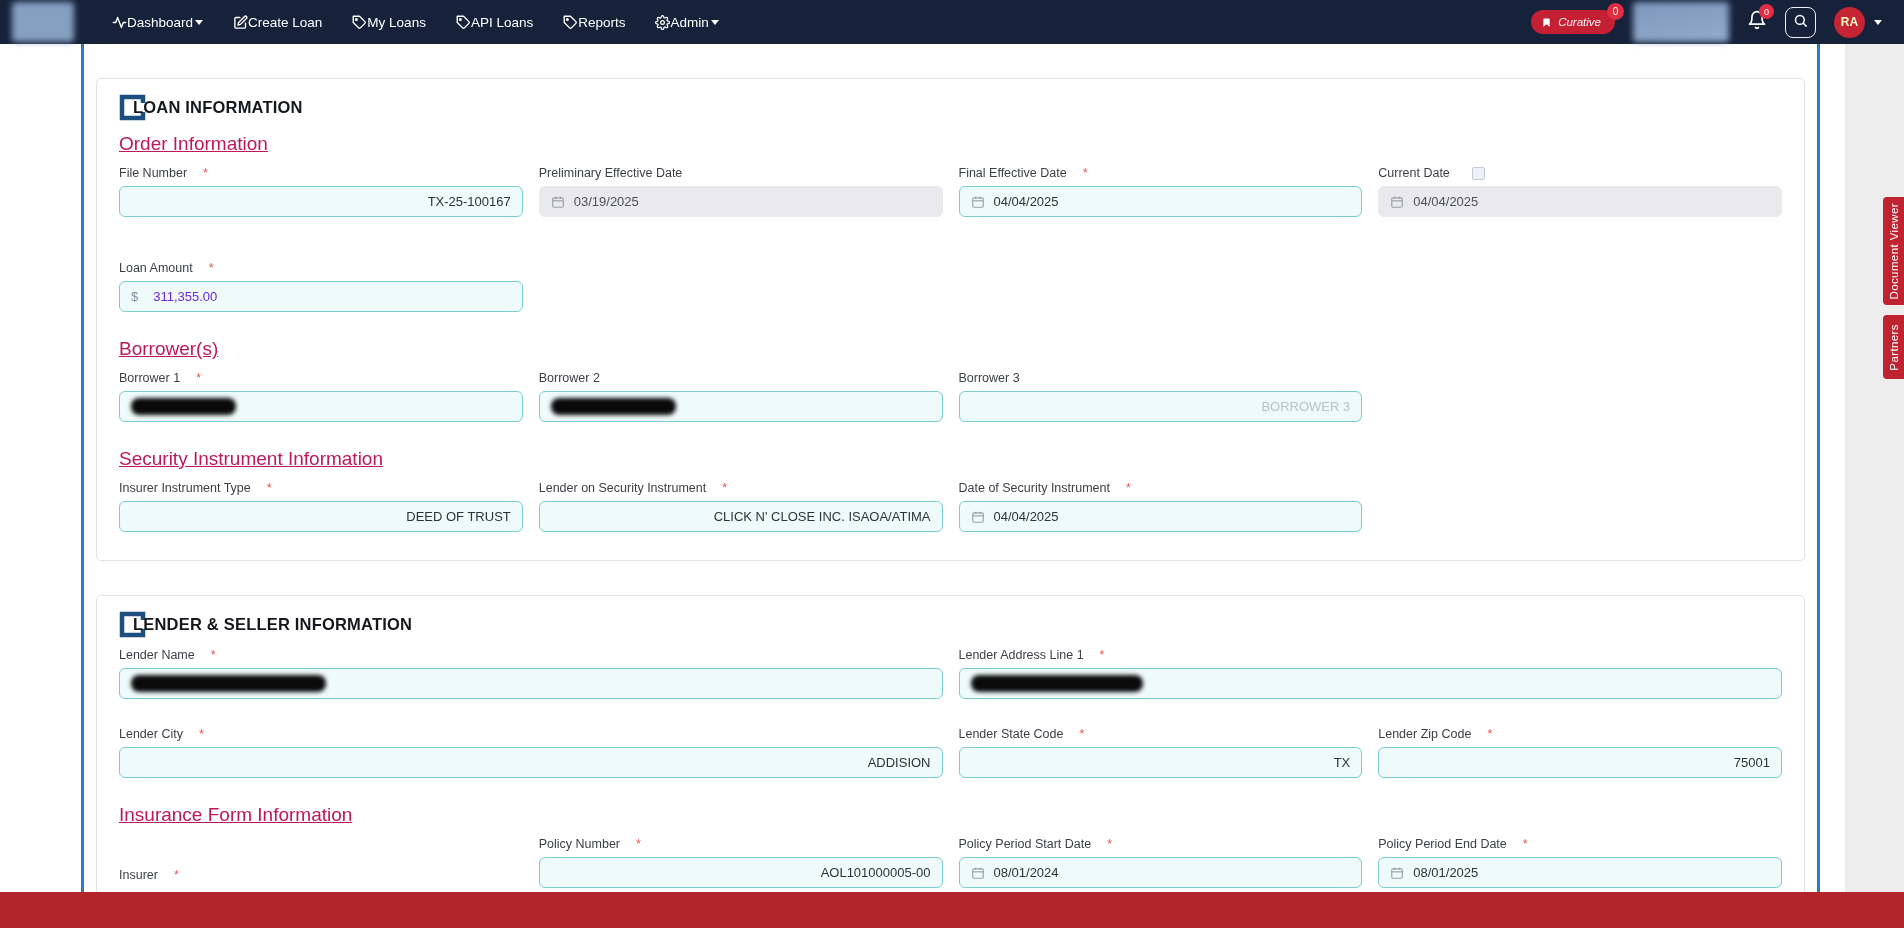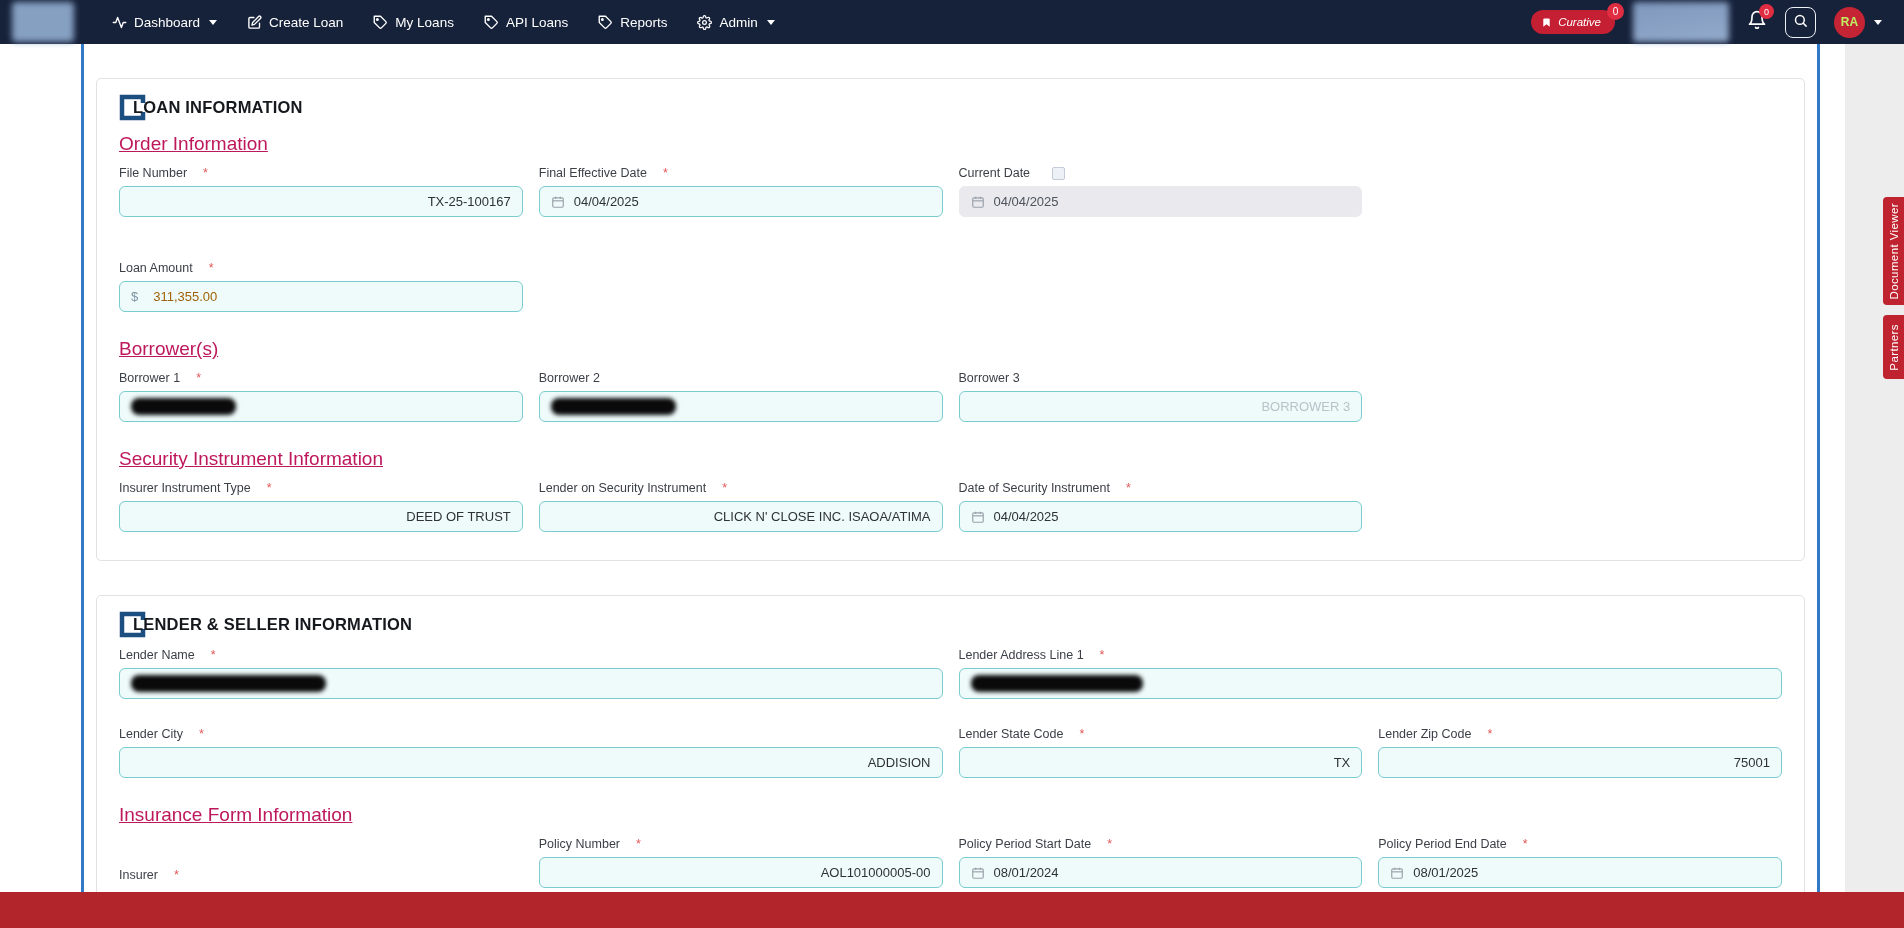--- a/index.html
+++ b/index.html
@@ -14,21 +14,21 @@
     position:absolute;top:0;left:0;width:1904px;height:44px;
     background:#16213a;display:flex;align-items:center;z-index:30;
   }
   .logo-blur{
     width:62px;height:40px;margin:2px 0 2px 12px;border-radius:4px;
     background:linear-gradient(160deg,#7e97bb,#8ea7c9 60%,#76900f0);
     background-color:#86a0c2;filter:blur(3px);flex:0 0 auto;
   }
   .nav-items{display:flex;align-items:center;gap:30px;margin-left:38px;}
   .nav-item{
-    display:flex;align-items:center;gap:7px;color:#fff;font-size:13.5px;
+    display:flex;align-items:center;color:#fff;font-size:13.5px;
     cursor:pointer;white-space:nowrap;text-decoration:none;
   }
   .nicon{display:inline-flex;width:15px;height:15px;color:#fff;}
   .nicon svg{width:15px;height:15px;}
   .caret{width:0;height:0;border-left:4px solid transparent;border-right:4px solid transparent;border-top:5px solid #ffffff;margin-left:2px;}
   .nav-right{margin-left:auto;display:flex;align-items:center;gap:18px;padding-right:22px;}
   .curative-btn{
     position:relative;background:#c41f33;color:#fff;border:none;border-radius:13px;
     height:24px;padding:0 14px 0 10px;display:flex;align-items:center;gap:6px;
     font-size:11.5px;font-style:italic;cursor:pointer;font-family:"Liberation Sans",sans-serif;
@@ -51,21 +51,21 @@
     min-width:15px;height:15px;border-radius:8px;font-size:9px;
     display:flex;align-items:center;justify-content:center;
   }
   .search-btn{
     width:31px;height:31px;border:1.5px solid #eef1f6;border-radius:8px;background:transparent;
     display:flex;align-items:center;justify-content:center;color:#fff;cursor:pointer;
   }
   .search-btn svg{width:15px;height:15px;}
   .avatar-wrap{display:flex;align-items:center;gap:7px;cursor:pointer;}
   .avatar{
-    width:31px;height:31px;border-radius:50%;background:#c42433;color:#bef264;
+    width:31px;height:31px;border-radius:50%;background:#c42433;color:#fef9c3;
     font-size:12px;font-weight:bold;display:flex;align-items:center;justify-content:center;
   }
   .avatar-caret{border-top-color:#ffffff;}
 
   
   .page{position:absolute;top:44px;left:0;right:0;bottom:0;background:#ffffff;}
   .gutter{position:absolute;top:0;right:0;width:59px;bottom:0;background:#ededed;}
   .content{
     position:absolute;left:81px;top:0;bottom:16px;width:1739px;background:#ffffff;
     border-left:3px solid #3178c6;border-right:3px solid #3178c6;
@@ -94,21 +94,21 @@
     padding:0 11px;font-size:13px;color:#2e3238;width:100%;
     font-family:"Liberation Sans",sans-serif;
   }
   input.control{outline:none;text-align:right;}
   .editable{background:#effbfa;border:1px solid #79ccd0;}
   .disabled{background:#e9e9ee;border:1px solid #e9e9ee;color:#4d525c;}
   input.editable::placeholder{color:#b7c3c9;}
   .cal{display:inline-flex;color:#9aa1ab;flex:0 0 auto;}
   .cal svg{width:14px;height:14px;}
   .cur{color:#7f94a2;font-size:13px;margin-right:4px;}
-  .money input{background:transparent;border:none;outline:none;font-size:13px;color:#a16207;width:100%;font-family:"Liberation Sans",sans-serif;}
+  .money input{background:transparent;border:none;outline:none;font-size:13px;color:#6d28d9;width:100%;font-family:"Liberation Sans",sans-serif;}
   .checkbox{
     display:inline-block;width:13px;height:13px;border:1px solid #c3cad8;border-radius:2px;
     background:#eef1f7;margin-left:6px;vertical-align:-2px;cursor:pointer;
   }
   .redact{display:inline-block;height:17px;background:#0a0a0a;border-radius:8px;filter:blur(2px);}
   .gap-lg{margin-top:44px;}
   .gap-md{margin-top:28px;}
   .mt-sub{margin-top:26px;}
 
   
@@ -247,20 +247,36 @@
       </div>
       <div class="subhead">Order Information</div>
 
       <div class="row">
         <div class="field">
           <div class="lbl">
               <span>File Number</span>
               <span class="req">*</span>
             </div>
           <input class="control editable" type="text" value="TX-25-100167" style="">
+        </div>
+        <div class="field">
+          <div class="lbl">
+              <span>Preliminary Effective Date</span>
+            </div>
+          <div class="control disabled">
+            <span class="cal">
+                <svg viewBox="0 0 24 24" fill="none" stroke="currentColor" stroke-width="2">
+                  <rect x="3" y="5" width="18" height="16" rx="2"></rect>
+                  <line x1="16" y1="3" x2="16" y2="7"></line>
+                  <line x1="8" y1="3" x2="8" y2="7"></line>
+                  <line x1="3" y1="10" x2="21" y2="10"></line>
+                </svg>
+              </span>
+            <span>03/19/2025</span>
+          </div>
         </div>
         <div class="field">
           <div class="lbl">
               <span>Final Effective Date</span>
               <span class="req">*</span>
             </div>
           <div class="control editable">
             <span class="cal">
                 <svg viewBox="0 0 24 24" fill="none" stroke="currentColor" stroke-width="2">
                   <rect x="3" y="5" width="18" height="16" rx="2"></rect>

